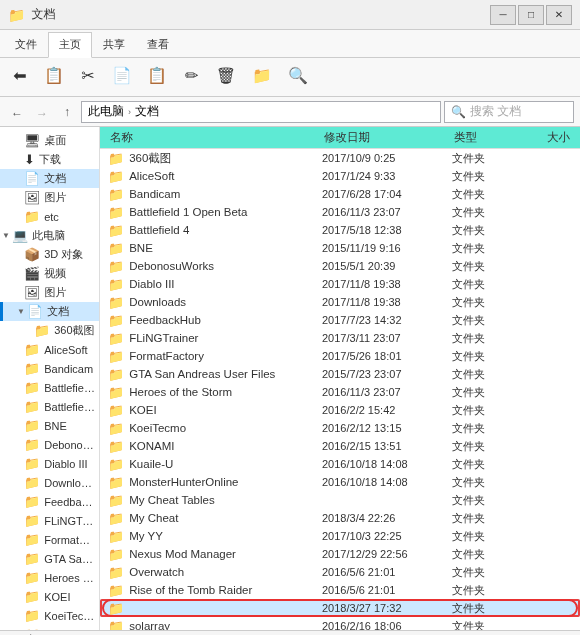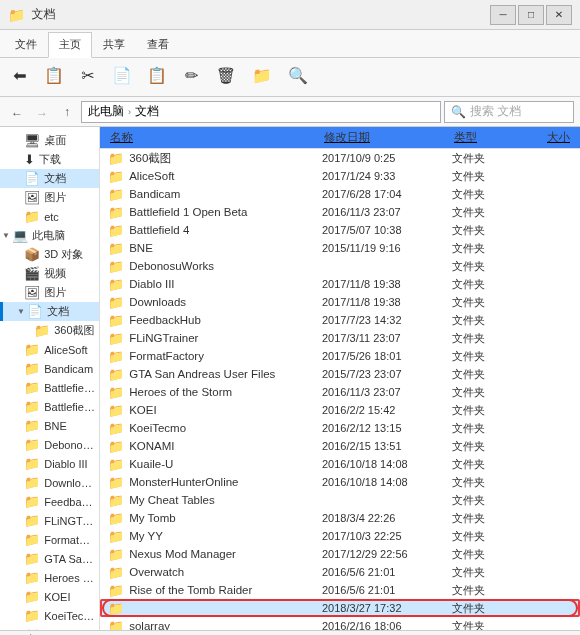--- a/index.html
+++ b/index.html
@@ -165,26 +165,25 @@
       overflow-y: auto;
       overflow-x: hidden;
     }
     .file-list::-webkit-scrollbar { width: 8px; }
     .file-list::-webkit-scrollbar-thumb { background: #ccc; }
 
     .file-list-header {
       display: flex;
       align-items: center;
       padding: 2px 8px;
-      background: #3b82f6;
+      background: #5eead4;
       border-bottom: 1px solid #ddd;
       position: sticky;
       top: 0;
       z-index: 1;
-      text-decoration: underline;
     }
     .col-name { flex: 1; min-width: 0; }
     .col-date { width: 130px; flex-shrink: 0; }
     .col-type { width: 70px; flex-shrink: 0; }
     .col-size { width: 50px; flex-shrink: 0; text-align: right; }
     .header-cell {
       font-size: 11.5px;
       color: #333;
       cursor: pointer;
       padding: 1px 2px;
@@ -467,38 +466,39 @@
         </div>
         <span class="col-date file-date">2016/11/3 23:07</span>
         <span class="col-type file-type">文件夹</span>
         <span class="col-size file-size"></span>
       </div>
       <div class="file-row">
         <div class="col-name" style="display: flex; align-items: center; overflow: hidden;">
           <span class="file-icon">📁</span>
           <span class="col-name file-name">Battlefield 4</span>
         </div>
-        <span class="col-date file-date">2017/5/07 10:38</span>
+        <span class="col-date file-date">2017/5/18 12:38</span>
         <span class="col-type file-type">文件夹</span>
         <span class="col-size file-size"></span>
       </div>
       <div class="file-row">
         <div class="col-name" style="display: flex; align-items: center; overflow: hidden;">
           <span class="file-icon">📁</span>
           <span class="col-name file-name">BNE</span>
         </div>
         <span class="col-date file-date">2015/11/19 9:16</span>
         <span class="col-type file-type">文件夹</span>
         <span class="col-size file-size"></span>
       </div>
       <div class="file-row">
         <div class="col-name" style="display: flex; align-items: center; overflow: hidden;">
           <span class="file-icon">📁</span>
           <span class="col-name file-name">DebonosuWorks</span>
         </div>
+        <span class="col-date file-date">2015/5/1 20:39</span>
         <span class="col-type file-type">文件夹</span>
         <span class="col-size file-size"></span>
       </div>
       <div class="file-row">
         <div class="col-name" style="display: flex; align-items: center; overflow: hidden;">
           <span class="file-icon">📁</span>
           <span class="col-name file-name">Diablo III</span>
         </div>
         <span class="col-date file-date">2017/11/8 19:38</span>
         <span class="col-type file-type">文件夹</span>
@@ -607,21 +607,21 @@
         <div class="col-name" style="display: flex; align-items: center; overflow: hidden;">
           <span class="file-icon">📁</span>
           <span class="col-name file-name">My Cheat Tables</span>
         </div>
         <span class="col-type file-type">文件夹</span>
         <span class="col-size file-size"></span>
       </div>
       <div class="file-row">
         <div class="col-name" style="display: flex; align-items: center; overflow: hidden;">
           <span class="file-icon">📁</span>
-          <span class="col-name file-name">My Tomb</span>
+          <span class="col-name file-name">My Cheat</span>
         </div>
         <span class="col-date file-date">2018/3/4 22:26</span>
         <span class="col-type file-type">文件夹</span>
         <span class="col-size file-size"></span>
       </div>
       <div class="file-row">
         <div class="col-name" style="display: flex; align-items: center; overflow: hidden;">
           <span class="file-icon">📁</span>
           <span class="col-name file-name">My YY</span>
         </div>

